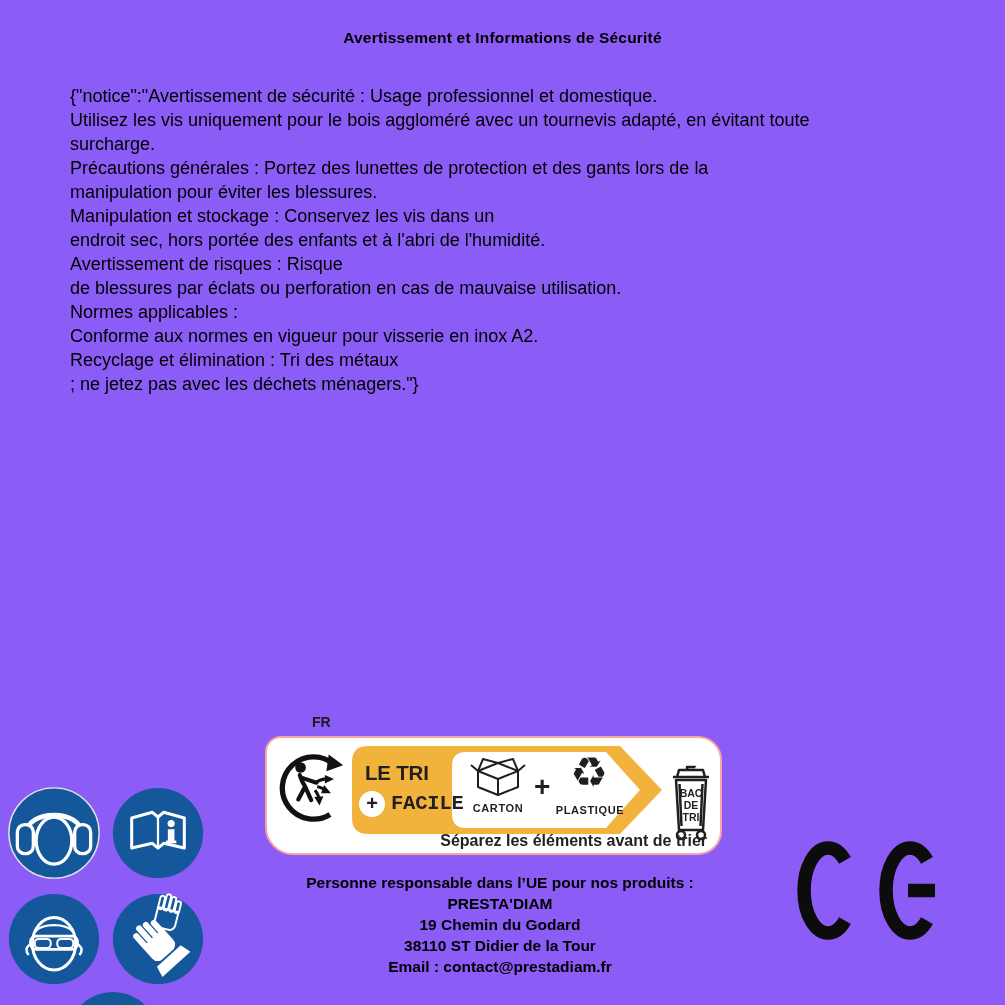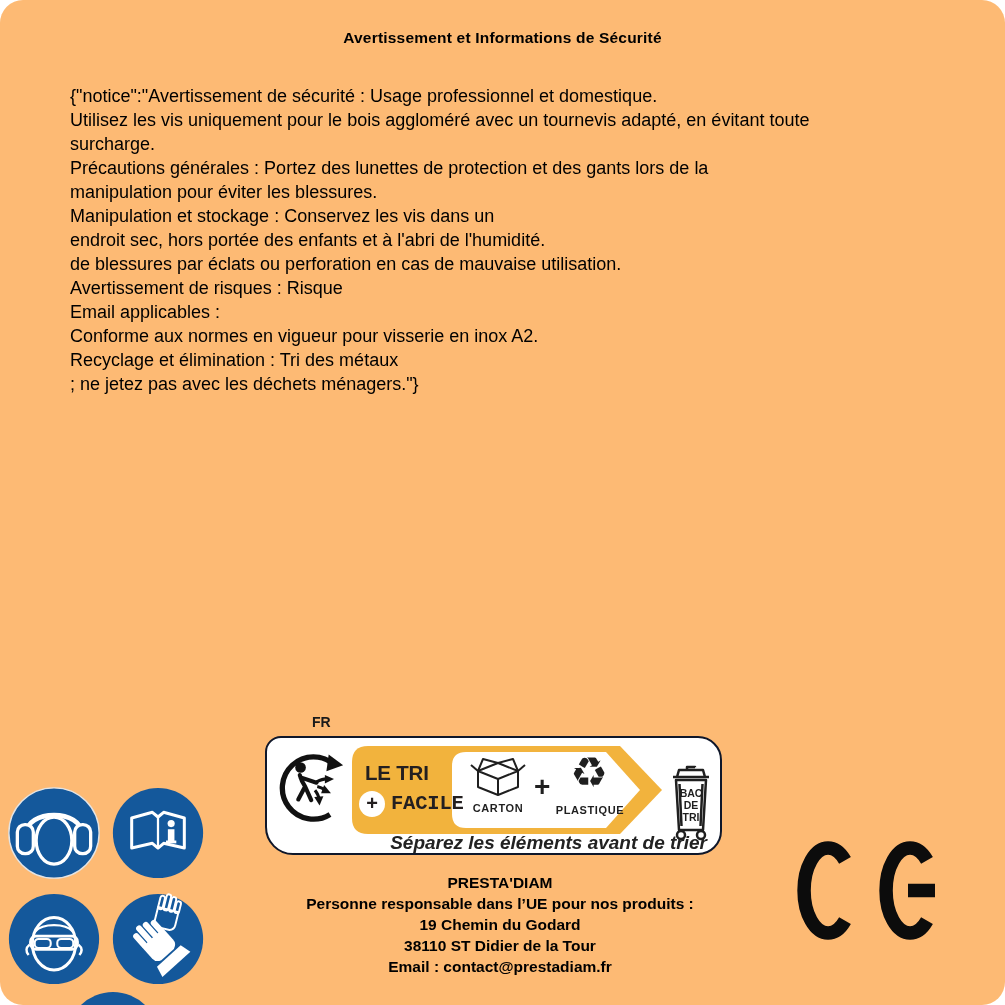--- a/index.html
+++ b/index.html
@@ -1,42 +1,42 @@
 <!DOCTYPE html>
 <html><head>
 <meta charset="utf-8">
 <style>
   html,body{margin:0;padding:0;background:#ffffff;}
   .canvas{
-    position:relative;width:1005px;height:1005px;background:#fdba74;overflow:hidden;
-    font-family:"Liberation Sans",sans-serif;color:#000;border-radius:23px;
+    position:relative;width:1005px;height:1005px;background:#8b5cf6;overflow:hidden;
+    font-family:"Liberation Sans",sans-serif;color:#000;
   }
   .title{
     position:absolute;top:29px;left:0;width:100%;text-align:center;
     font-size:15.5px;font-weight:bold;letter-spacing:.2px;
   }
   .notice{position:absolute;left:70px;top:84px;width:900px;font-size:18px;line-height:24px;}
   .nline{height:24px;white-space:pre;}
   .sicon{position:absolute;width:94px;height:94px;}
   .tri-label{
     position:absolute;left:265px;top:736px;width:457px;height:119px;box-sizing:border-box;
-    background:#fff;border:2px solid #0f172a;border-radius:16px 24px 24px 28px;padding-left:28px;
+    background:#fff;border:2px solid #fca5a5;border-radius:16px 24px 24px 28px;padding-left:28px;
   }
   .fr-tag{position:absolute;left:267px;top:714px;font-size:14px;font-weight:bold;color:#1a1a1a;padding-left:45px;}
   .abs{position:absolute;}
   .headline{font-weight:bold;color:#231f20;font-size:20.5px;letter-spacing:-0.2px;}
   .plus-circle{
     position:absolute;left:92px;top:53px;width:26px;height:26px;border-radius:50%;
     background:#fff;color:#231f20;font-weight:bold;font-size:20px;line-height:25px;text-align:center;
   }
   .mat-label{font-size:11px;font-weight:bold;color:#1f1f1f;letter-spacing:.6px;text-align:center;}
   .plus-sep{font-size:28px;font-weight:bold;color:#1f1f1f;}
   .recycle-glyph{font-size:42px;line-height:46px;color:#1f1f1f;text-align:center;}
   .caption{
-    position:absolute;right:13px;top:94px;font-size:19px;font-style:italic;font-weight:600;color:#222;
+    position:absolute;right:13px;top:94px;font-size:16px;font-weight:600;color:#222;
   }
   .resp{
     position:absolute;left:240px;top:872px;width:520px;text-align:center;
     font-size:15.5px;font-weight:bold;line-height:21px;color:#000;
   }
   .ce-box{position:absolute;left:797px;top:841px;width:141px;height:99px;}
   .sr{position:absolute;width:1px;height:1px;overflow:hidden;clip-path:inset(50%);}
 </style>
 </head>
 <body>
@@ -46,23 +46,23 @@
   <div class="title">Avertissement et Informations de Sécurité</div>
 
   <div class="notice">
     <div class="nline">{"notice":"Avertissement de sécurité : Usage professionnel et domestique.</div>
     <div class="nline">Utilisez les vis uniquement pour le bois aggloméré avec un tournevis adapté, en évitant toute</div>
     <div class="nline">surcharge.</div>
     <div class="nline">Précautions générales : Portez des lunettes de protection et des gants lors de la</div>
     <div class="nline">manipulation pour éviter les blessures.</div>
     <div class="nline">Manipulation et stockage : Conservez les vis dans un</div>
     <div class="nline">endroit sec, hors portée des enfants et à l'abri de l'humidité.</div>
+    <div class="nline">Avertissement de risques : Risque</div>
     <div class="nline">de blessures par éclats ou perforation en cas de mauvaise utilisation.</div>
-    <div class="nline">Avertissement de risques : Risque</div>
-    <div class="nline">Email applicables :</div>
+    <div class="nline">Normes applicables :</div>
     <div class="nline">Conforme aux normes en vigueur pour visserie en inox A2.</div>
     <div class="nline">Recyclage et élimination : Tri des métaux</div>
     <div class="nline">; ne jetez pas avec les déchets ménagers."}</div>
   </div>
 
   <span class="sicon" style="left:7px;top:786px;">
     <svg viewBox="0 0 100 100" width="94" height="94">
       <circle cx="50" cy="50" r="48" fill="#14589B" stroke="#e3e3e3" stroke-width="1.5"></circle>
       <ellipse cx="50" cy="58" rx="19" ry="25" fill="none" stroke="#fff" stroke-width="3.5"></ellipse>
       <path d="M20,52 C20,24 80,24 80,52" fill="none" stroke="#fff" stroke-width="5"></path>
@@ -177,22 +177,22 @@
         <text x="23" y="33" text-anchor="middle" font-family="Liberation Sans, sans-serif" font-size="10.5" font-weight="bold" fill="#1f1f1f">BAC</text>
         <text x="23" y="45" text-anchor="middle" font-family="Liberation Sans, sans-serif" font-size="10.5" font-weight="bold" fill="#1f1f1f">DE</text>
         <text x="23" y="57" text-anchor="middle" font-family="Liberation Sans, sans-serif" font-size="10.5" font-weight="bold" fill="#1f1f1f">TRI</text>
       </svg>
     </span>
 
     <div class="caption">Séparez les éléments avant de trier</div>
   </div>
 
   <div class="resp">
+    <div>Personne responsable dans l’UE pour nos produits :</div>
     <div>PRESTA'DIAM</div>
-    <div>Personne responsable dans l’UE pour nos produits :</div>
     <div>19 Chemin du Godard</div>
     <div>38110 ST Didier de la Tour</div>
     <div>Email : contact@prestadiam.fr</div>
   </div>
 
   <div class="ce-box">
     <span class="sr">CE</span>
     <svg viewBox="0 0 141 99" width="141" height="99" fill="none" stroke="#0c0c0c" stroke-width="13.5">
       <path d="M48,19.4 A24,42.5 0 1 0 48,79.6"></path>
       <path d="M130,19.4 A24,42.5 0 1 0 130,79.6"></path>

